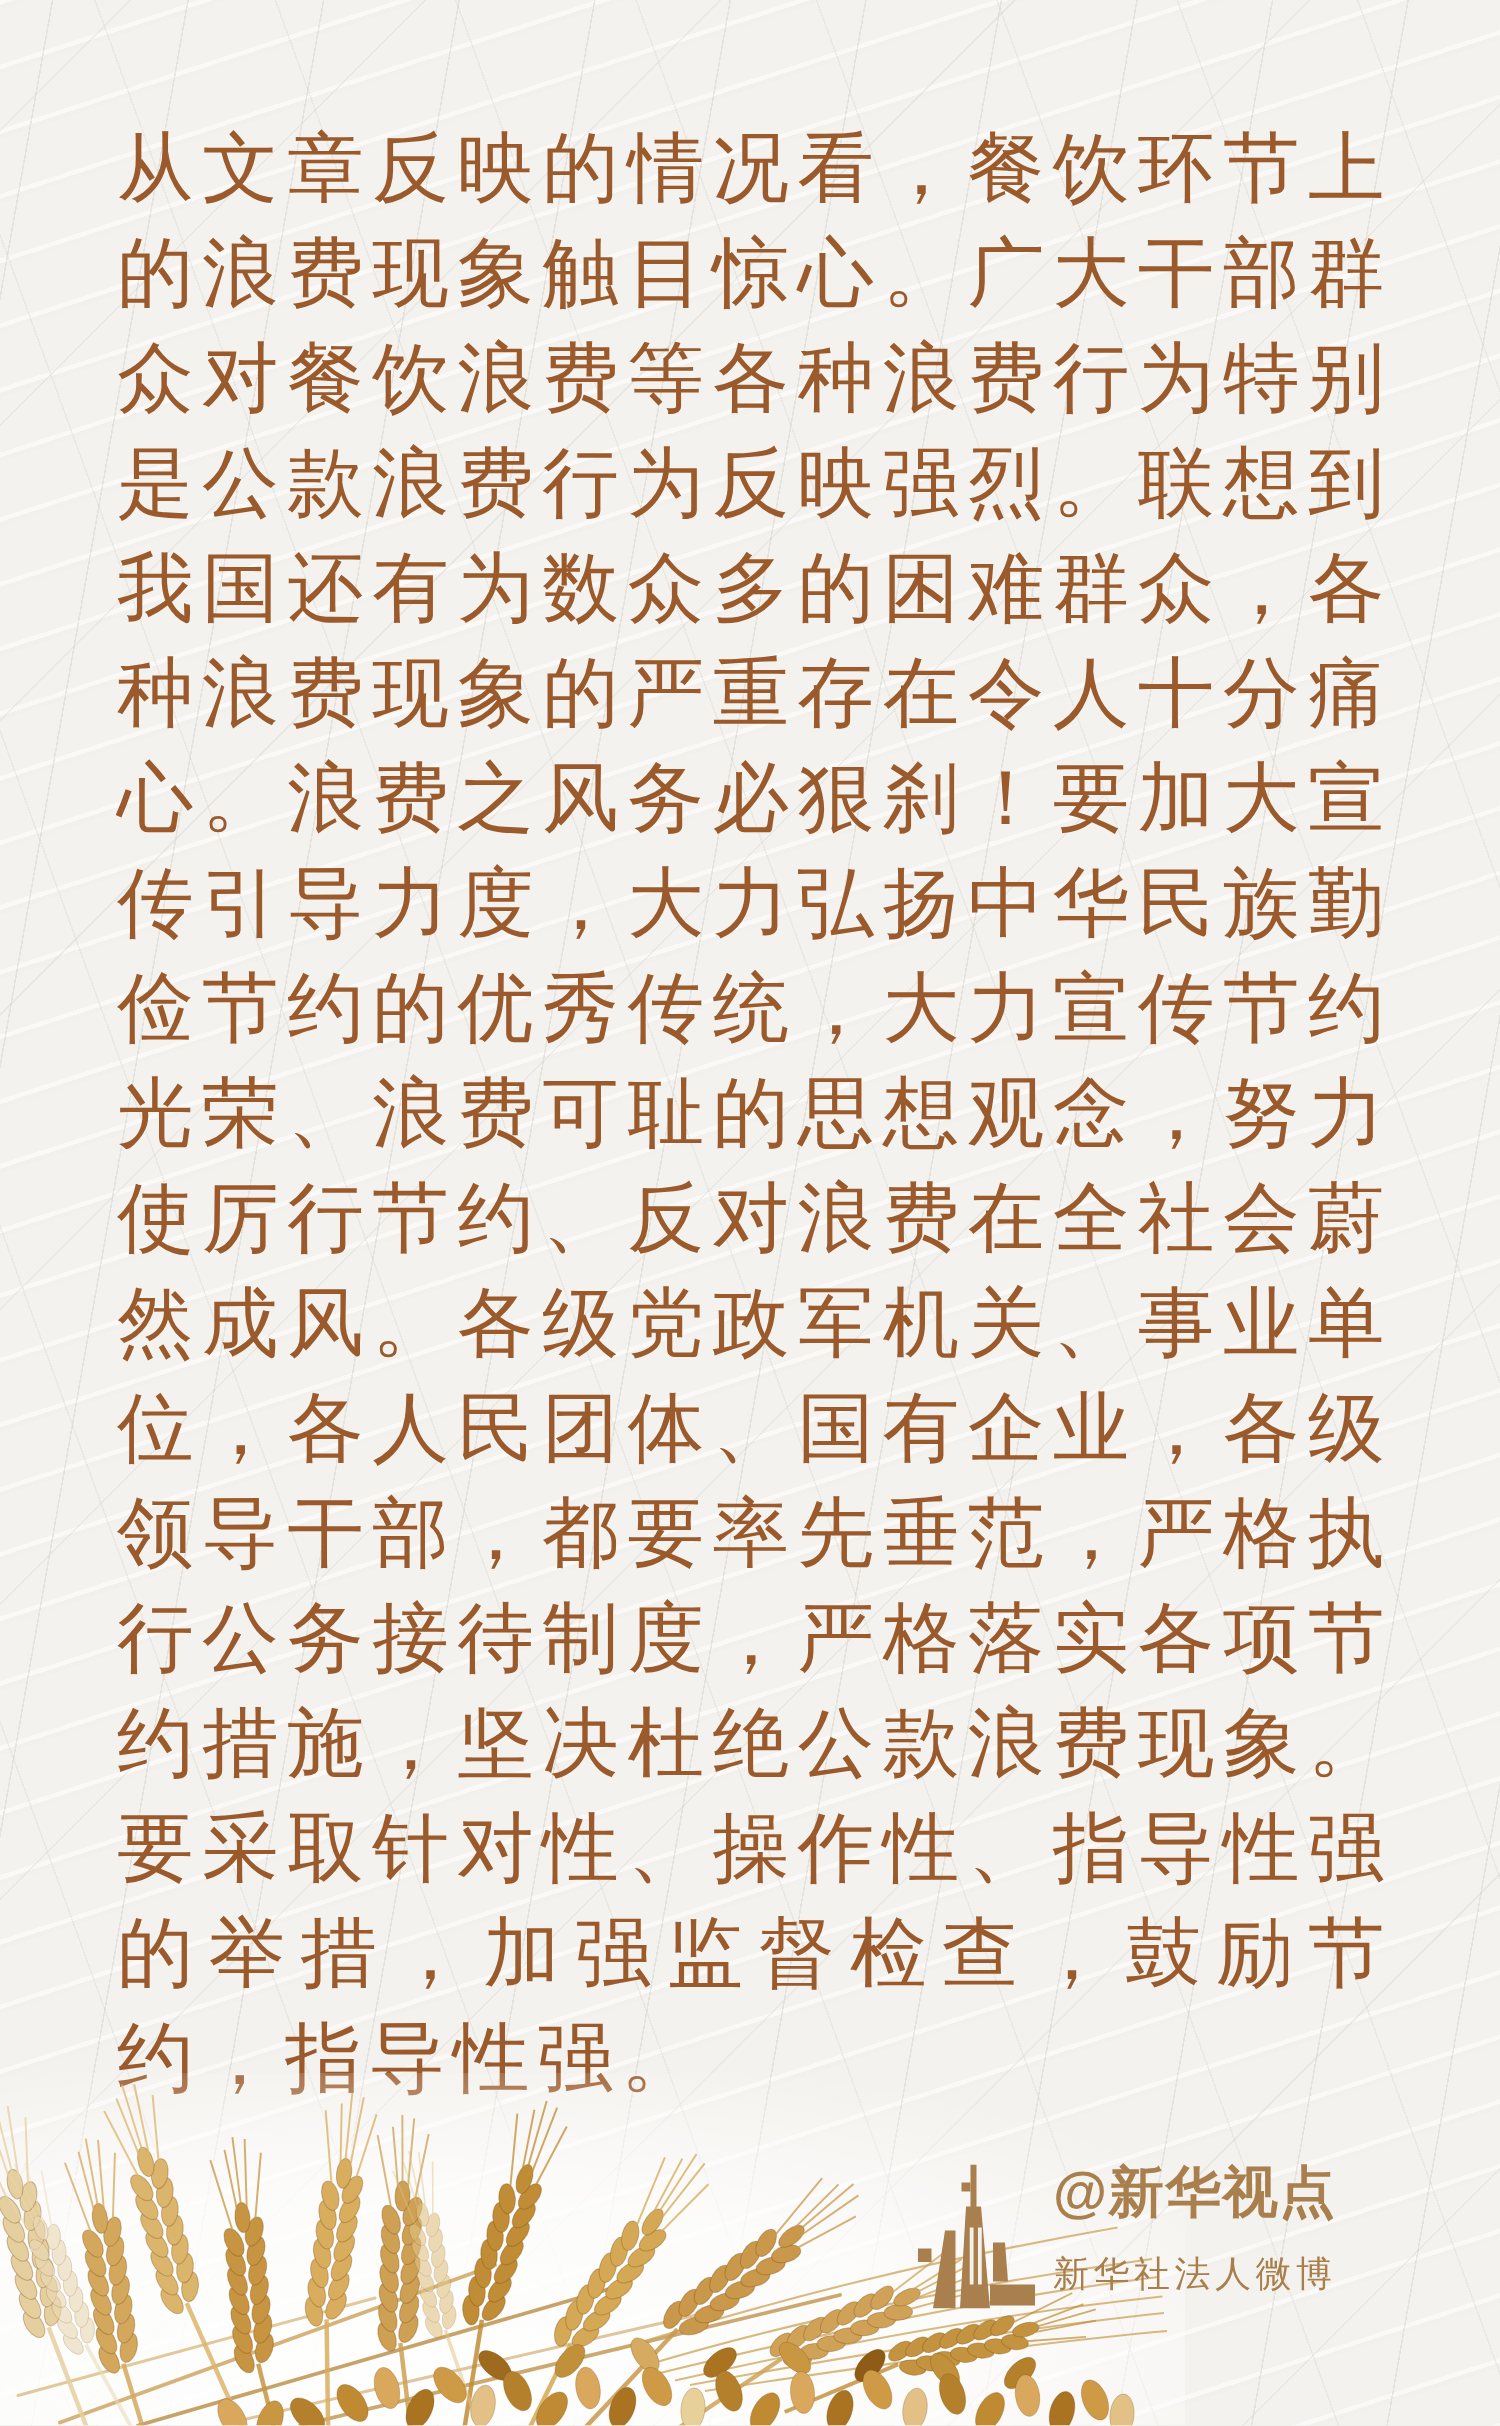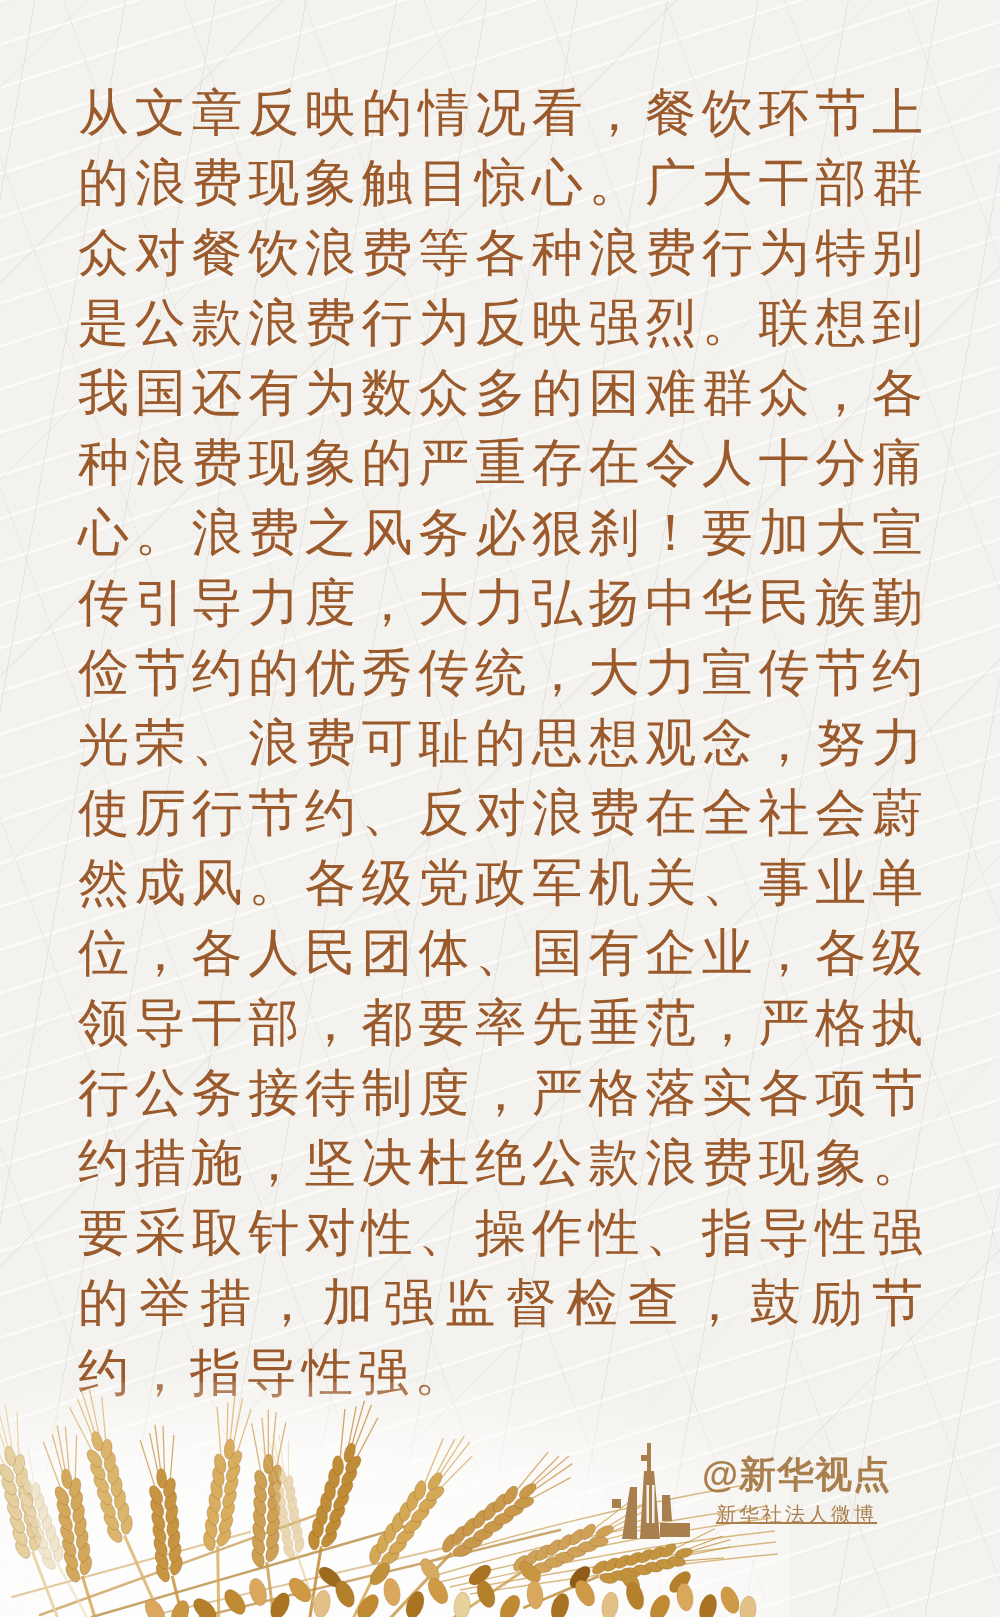--- a/index.html
+++ b/index.html
@@ -70,25 +70,24 @@
     text-align: center;
   }
   .brand-handle {
     font-size: 37px;
     font-weight: bold;
     line-height: 1.05;
     letter-spacing: 1px;
     white-space: nowrap;
   }
   .brand-subtitle {
-    font-size: 20px;
+    font-size: 24px;
     letter-spacing: 3px;
-    margin-top: 6px;
+    margin-top: 18px;
     white-space: nowrap;
-    text-decoration: underline;
   }
 </style>
 </head>
 <body style="--bg: #f4f2ee; --ink: #9b5a2c; --brand: #aa7f4e;">
 
 <div class="poster">
 
   <main class="article">
     <p class="article-body">从文章反映的情况看，餐饮环节上
 的浪费现象触目惊心。广大干部群

